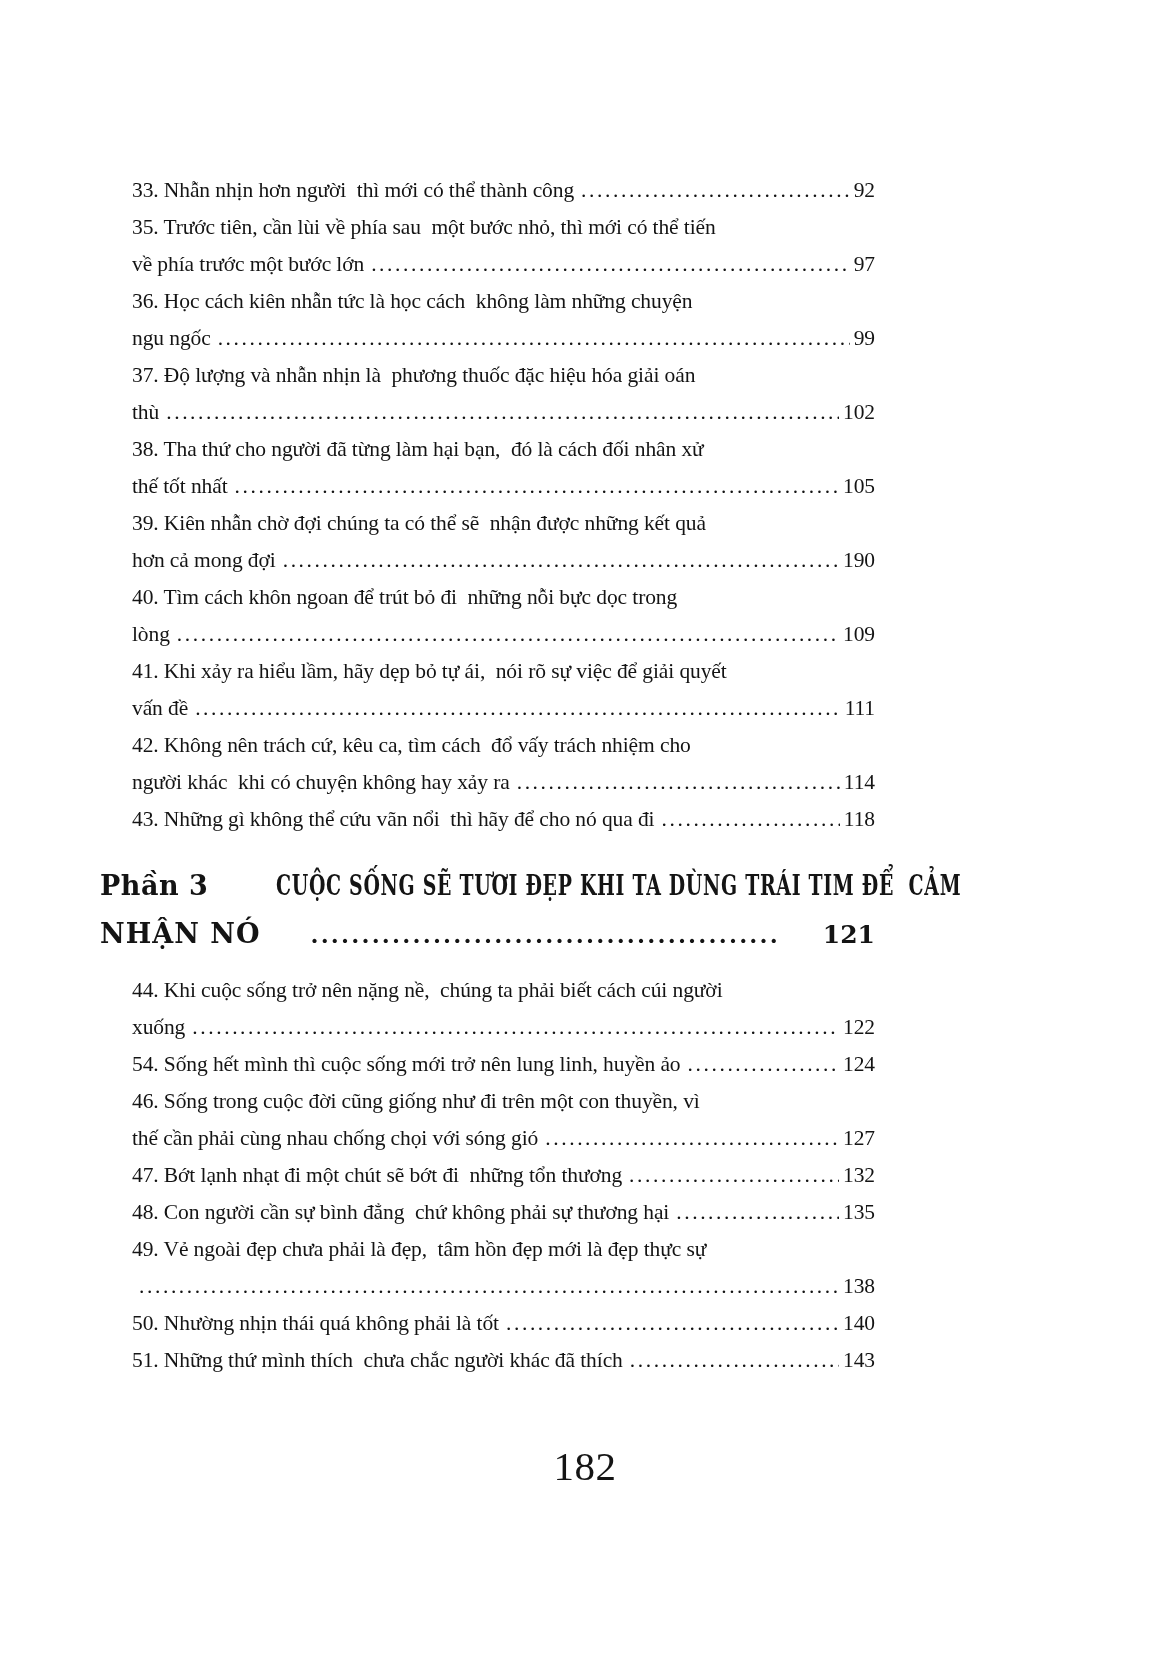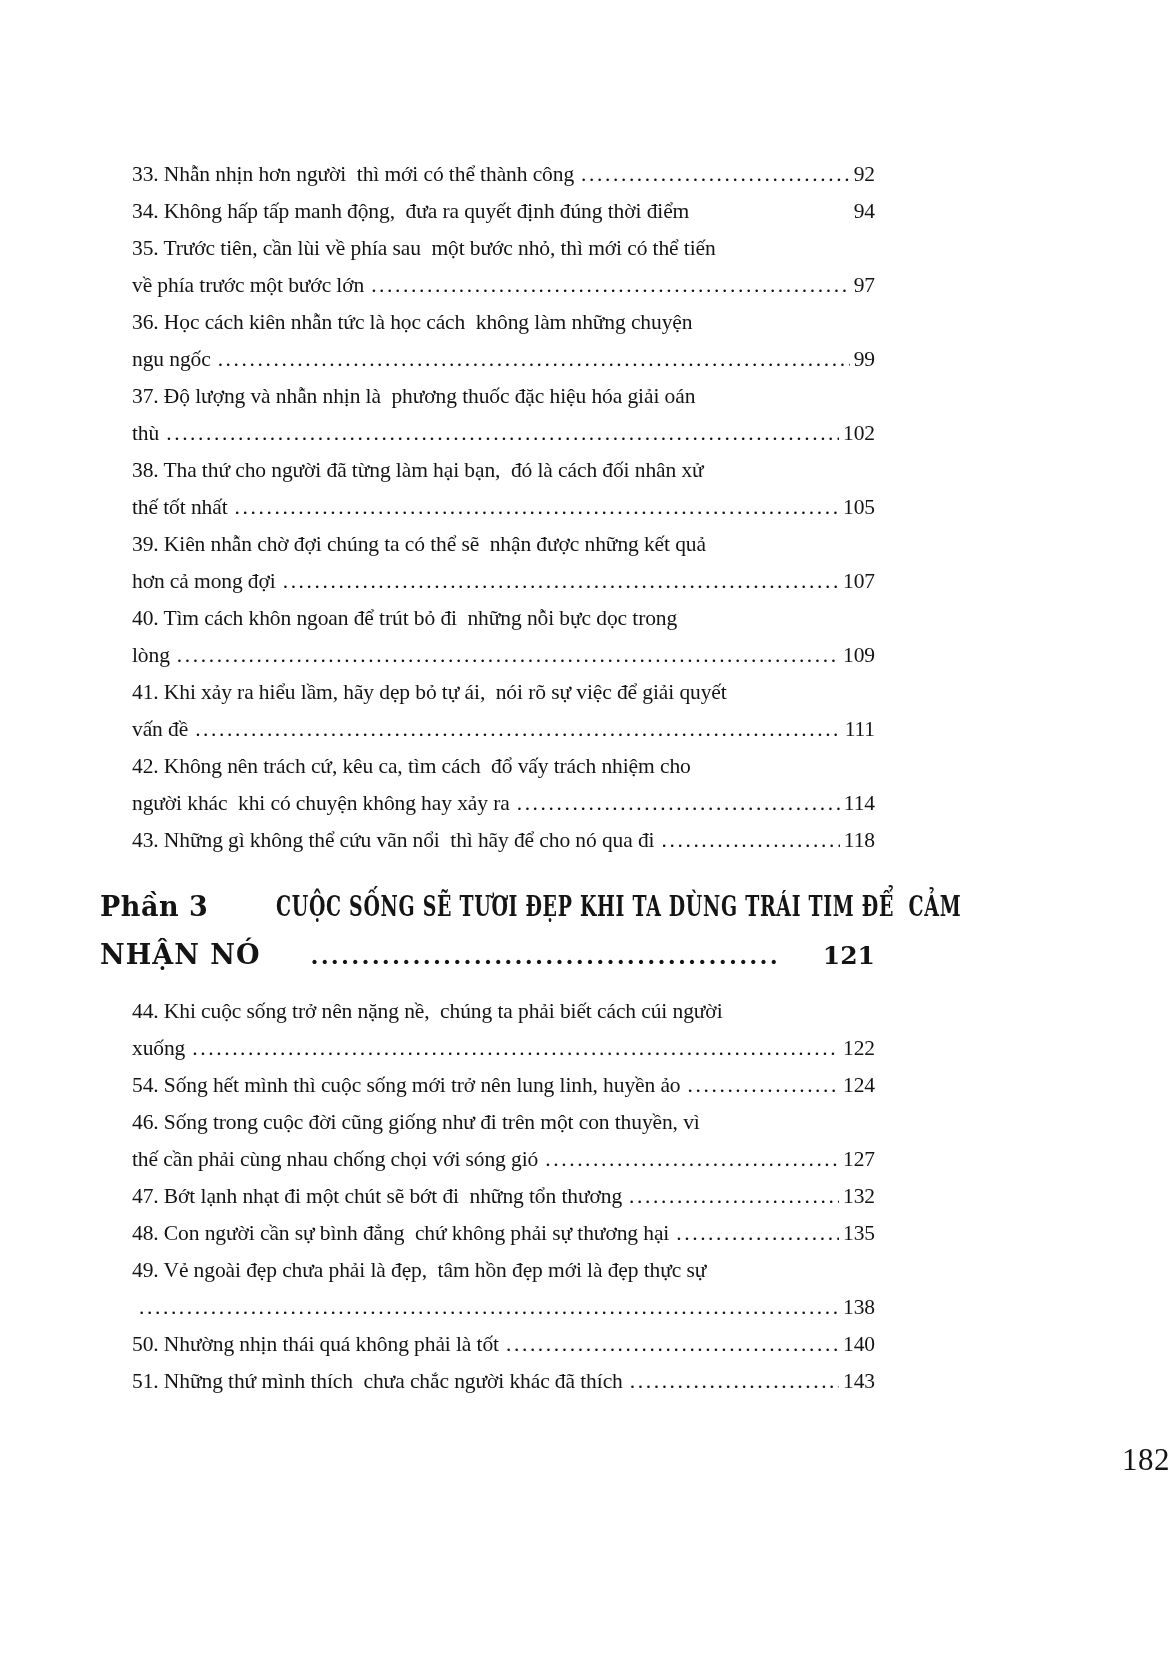--- a/index.html
+++ b/index.html
@@ -9,21 +9,21 @@
     height: 1654px;
     position: relative;
     background: #ffffff;
     color: #141414;
     font-family: "Liberation Serif", "DejaVu Serif", serif;
     overflow: hidden;
   }
   .toc {
     position: absolute;
     left: 100px;
-    top: 156px;
+    top: 172px;
     width: 775px;
   }
   .row {
     display: flex;
     align-items: baseline;
     padding-left: 32px;
     font-size: 21.5px;
     line-height: 37px;
     height: 37px;
     letter-spacing: -0.1px;
@@ -86,41 +86,36 @@
     content: "......................................................................................................................................................";
     letter-spacing: 2.2px;
   }
   .sec-pg { flex: 0 0 auto; font-size: 25px; white-space: pre; }
 
   .footer {
     position: absolute;
     top: 1442px;
     left: 0;
     width: 100%;
-    text-align: right;
-    font-size: 31px;
+    text-align: center;
+    font-size: 41px;
     letter-spacing: 0.5px;
   }
 </style>
 </head>
 <body>
 
 <main class="toc">
 
   <div class="row">
     <span class="t">33. Nhẫn nhịn hơn người  thì mới có thể thành công</span>
     <span class="dots"></span>
     <span class="pg">92</span>
   </div>
 
-  <div class="row">
-    <span class="t">34. Không hấp tấp manh động,  đưa ra quyết định đúng thời điểm</span>
-    <span class="spacer"></span>
-    <span class="pg">94</span>
-  </div>
 
   <div class="row">
     <span class="t">35. Trước tiên, cần lùi về phía sau  một bước nhỏ, thì mới có thể tiến</span>
   </div>
   <div class="row">
     <span class="t">về phía trước một bước lớn</span>
     <span class="dots"></span>
     <span class="pg">97</span>
   </div>
 
@@ -150,21 +145,21 @@
     <span class="dots"></span>
     <span class="pg">105</span>
   </div>
 
   <div class="row">
     <span class="t">39. Kiên nhẫn chờ đợi chúng ta có thể sẽ  nhận được những kết quả</span>
   </div>
   <div class="row">
     <span class="t">hơn cả mong đợi</span>
     <span class="dots"></span>
-    <span class="pg">107</span>
+    <span class="pg">190</span>
   </div>
 
   <div class="row">
     <span class="t">40. Tìm cách khôn ngoan để trút bỏ đi  những nỗi bực dọc trong</span>
   </div>
   <div class="row">
     <span class="t">lòng</span>
     <span class="dots"></span>
     <span class="pg">109</span>
   </div>

